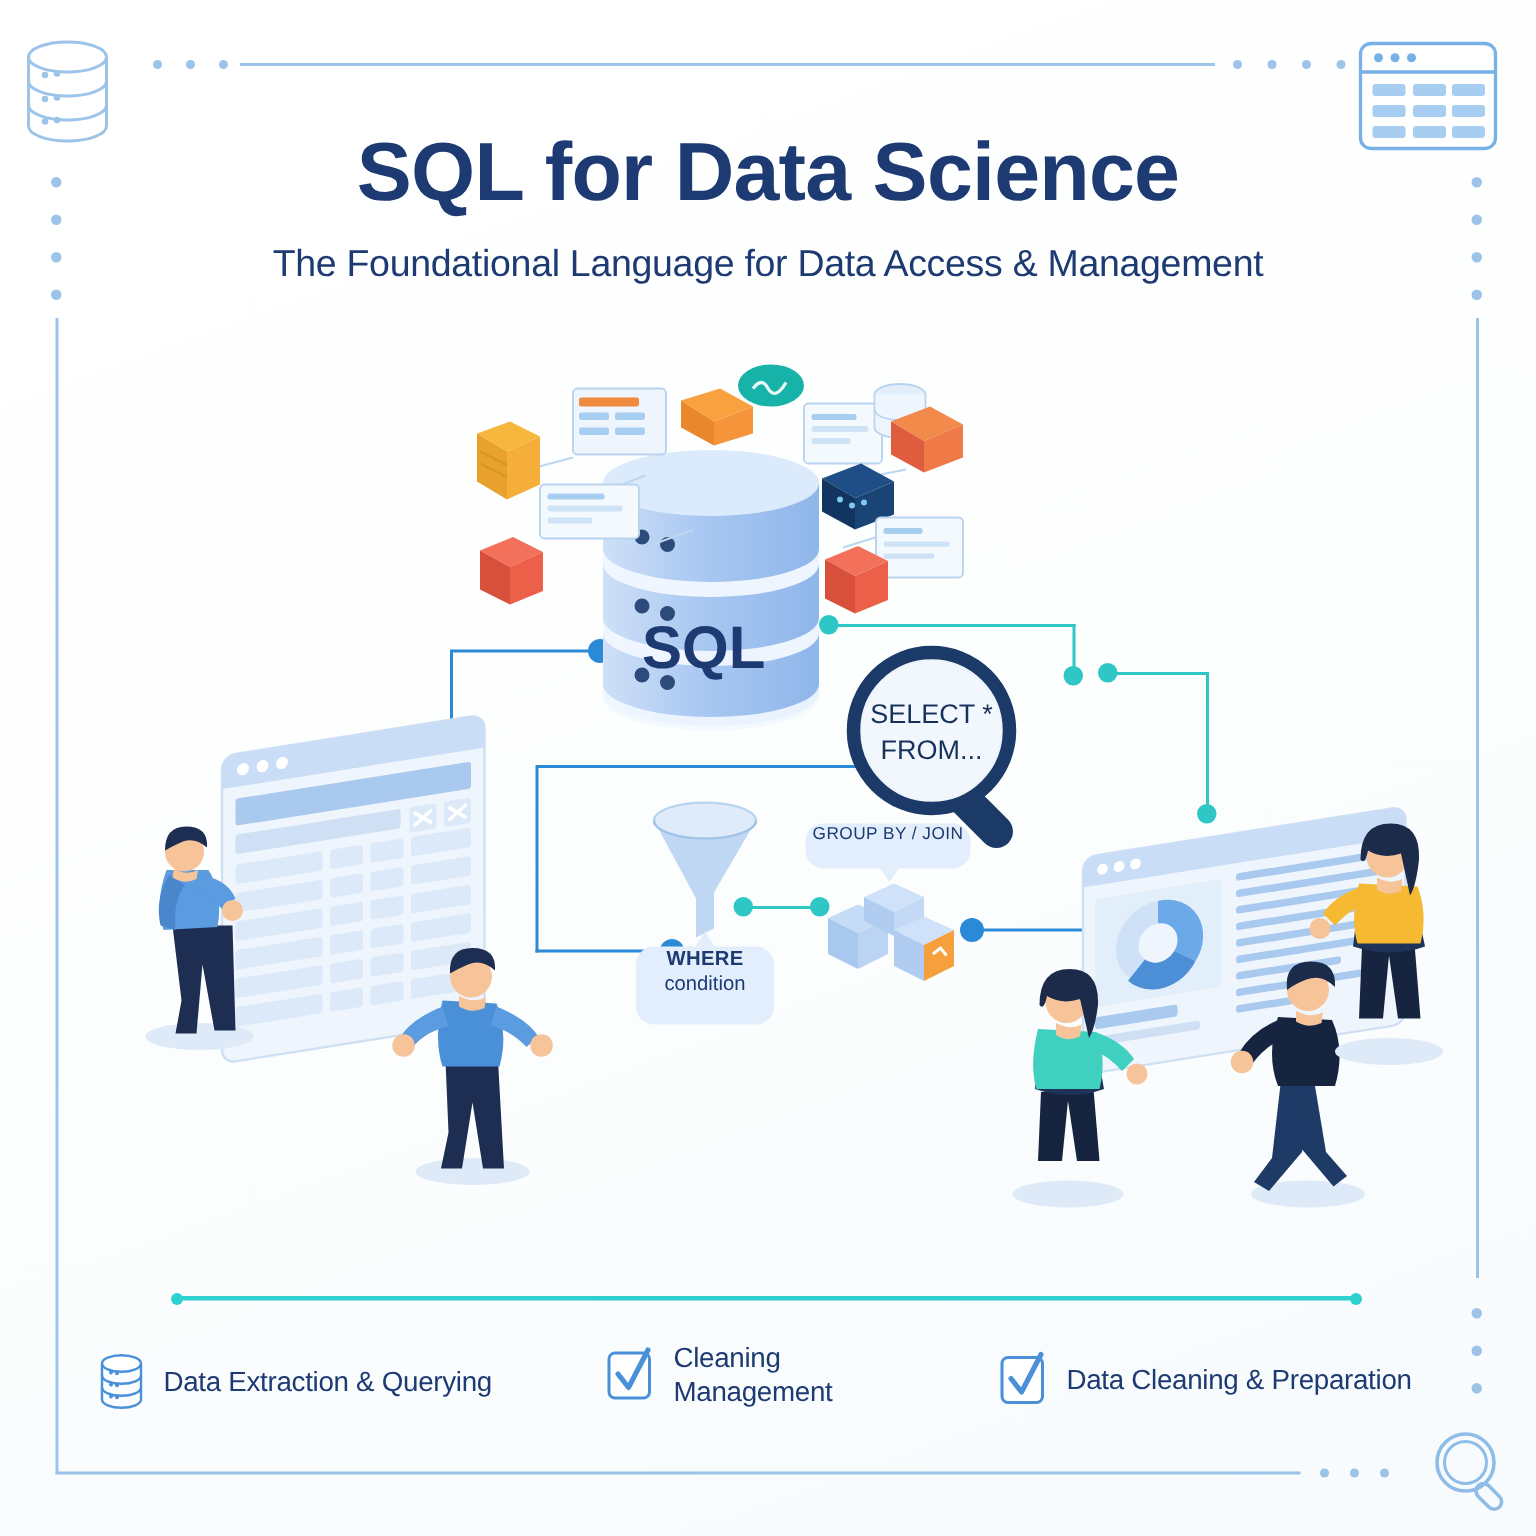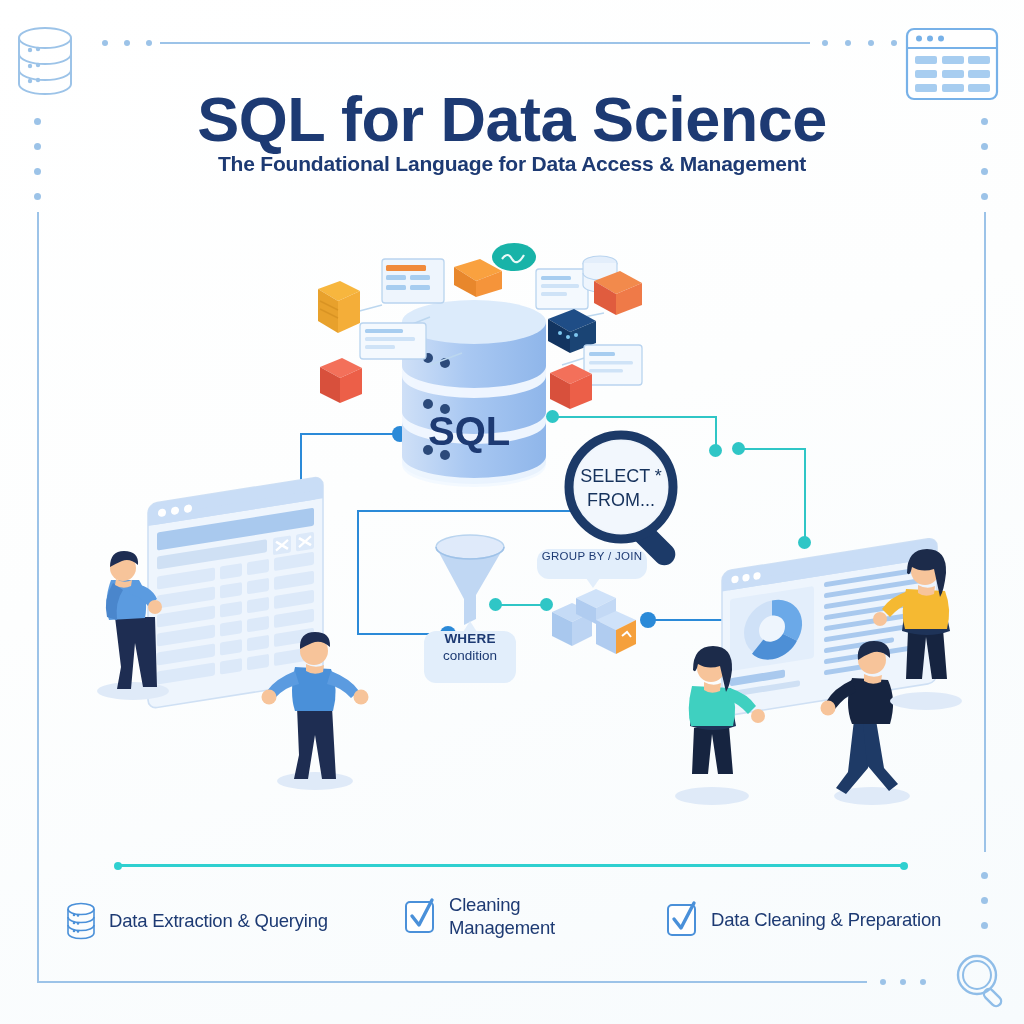--- a/index.html
+++ b/index.html
@@ -18,26 +18,26 @@
 
   
   .frame-line { position: absolute; background: #9cc3e8; }
   .frame-h { height: 1.6px; }
   .frame-v { width: 1.6px; }
   .dot { position: absolute; border-radius: 50%; background: #9cc3e8; }
 
   
   .header { position: absolute; left: 0; right: 0; top: 86px; text-align: center; }
   .title {
-    font-size: 63px; font-weight: bold; color: #1d3a73;
+    font-size: 55px; font-weight: bold; color: #1d3a73;
     letter-spacing: -0.5px; line-height: 1.05;
   }
   .subtitle {
-    font-size: 21px; color: #1d3a73;
-    font-weight: 700; letter-spacing: -0.2px;
+    margin-top: 18px; font-size: 25px; color: #1d3a73;
+    font-weight: 400; letter-spacing: -0.2px;
   }
 
   
   .stage { position: absolute; left: 0; top: 0; width: 988px; height: 1024px; }
 
   
   .pill {
     position: absolute; background: #e2eefb; border-radius: 12px;
     color: #1d3a73; text-align: center; line-height: 1.25;
     display: flex; flex-direction: column; align-items: center;

